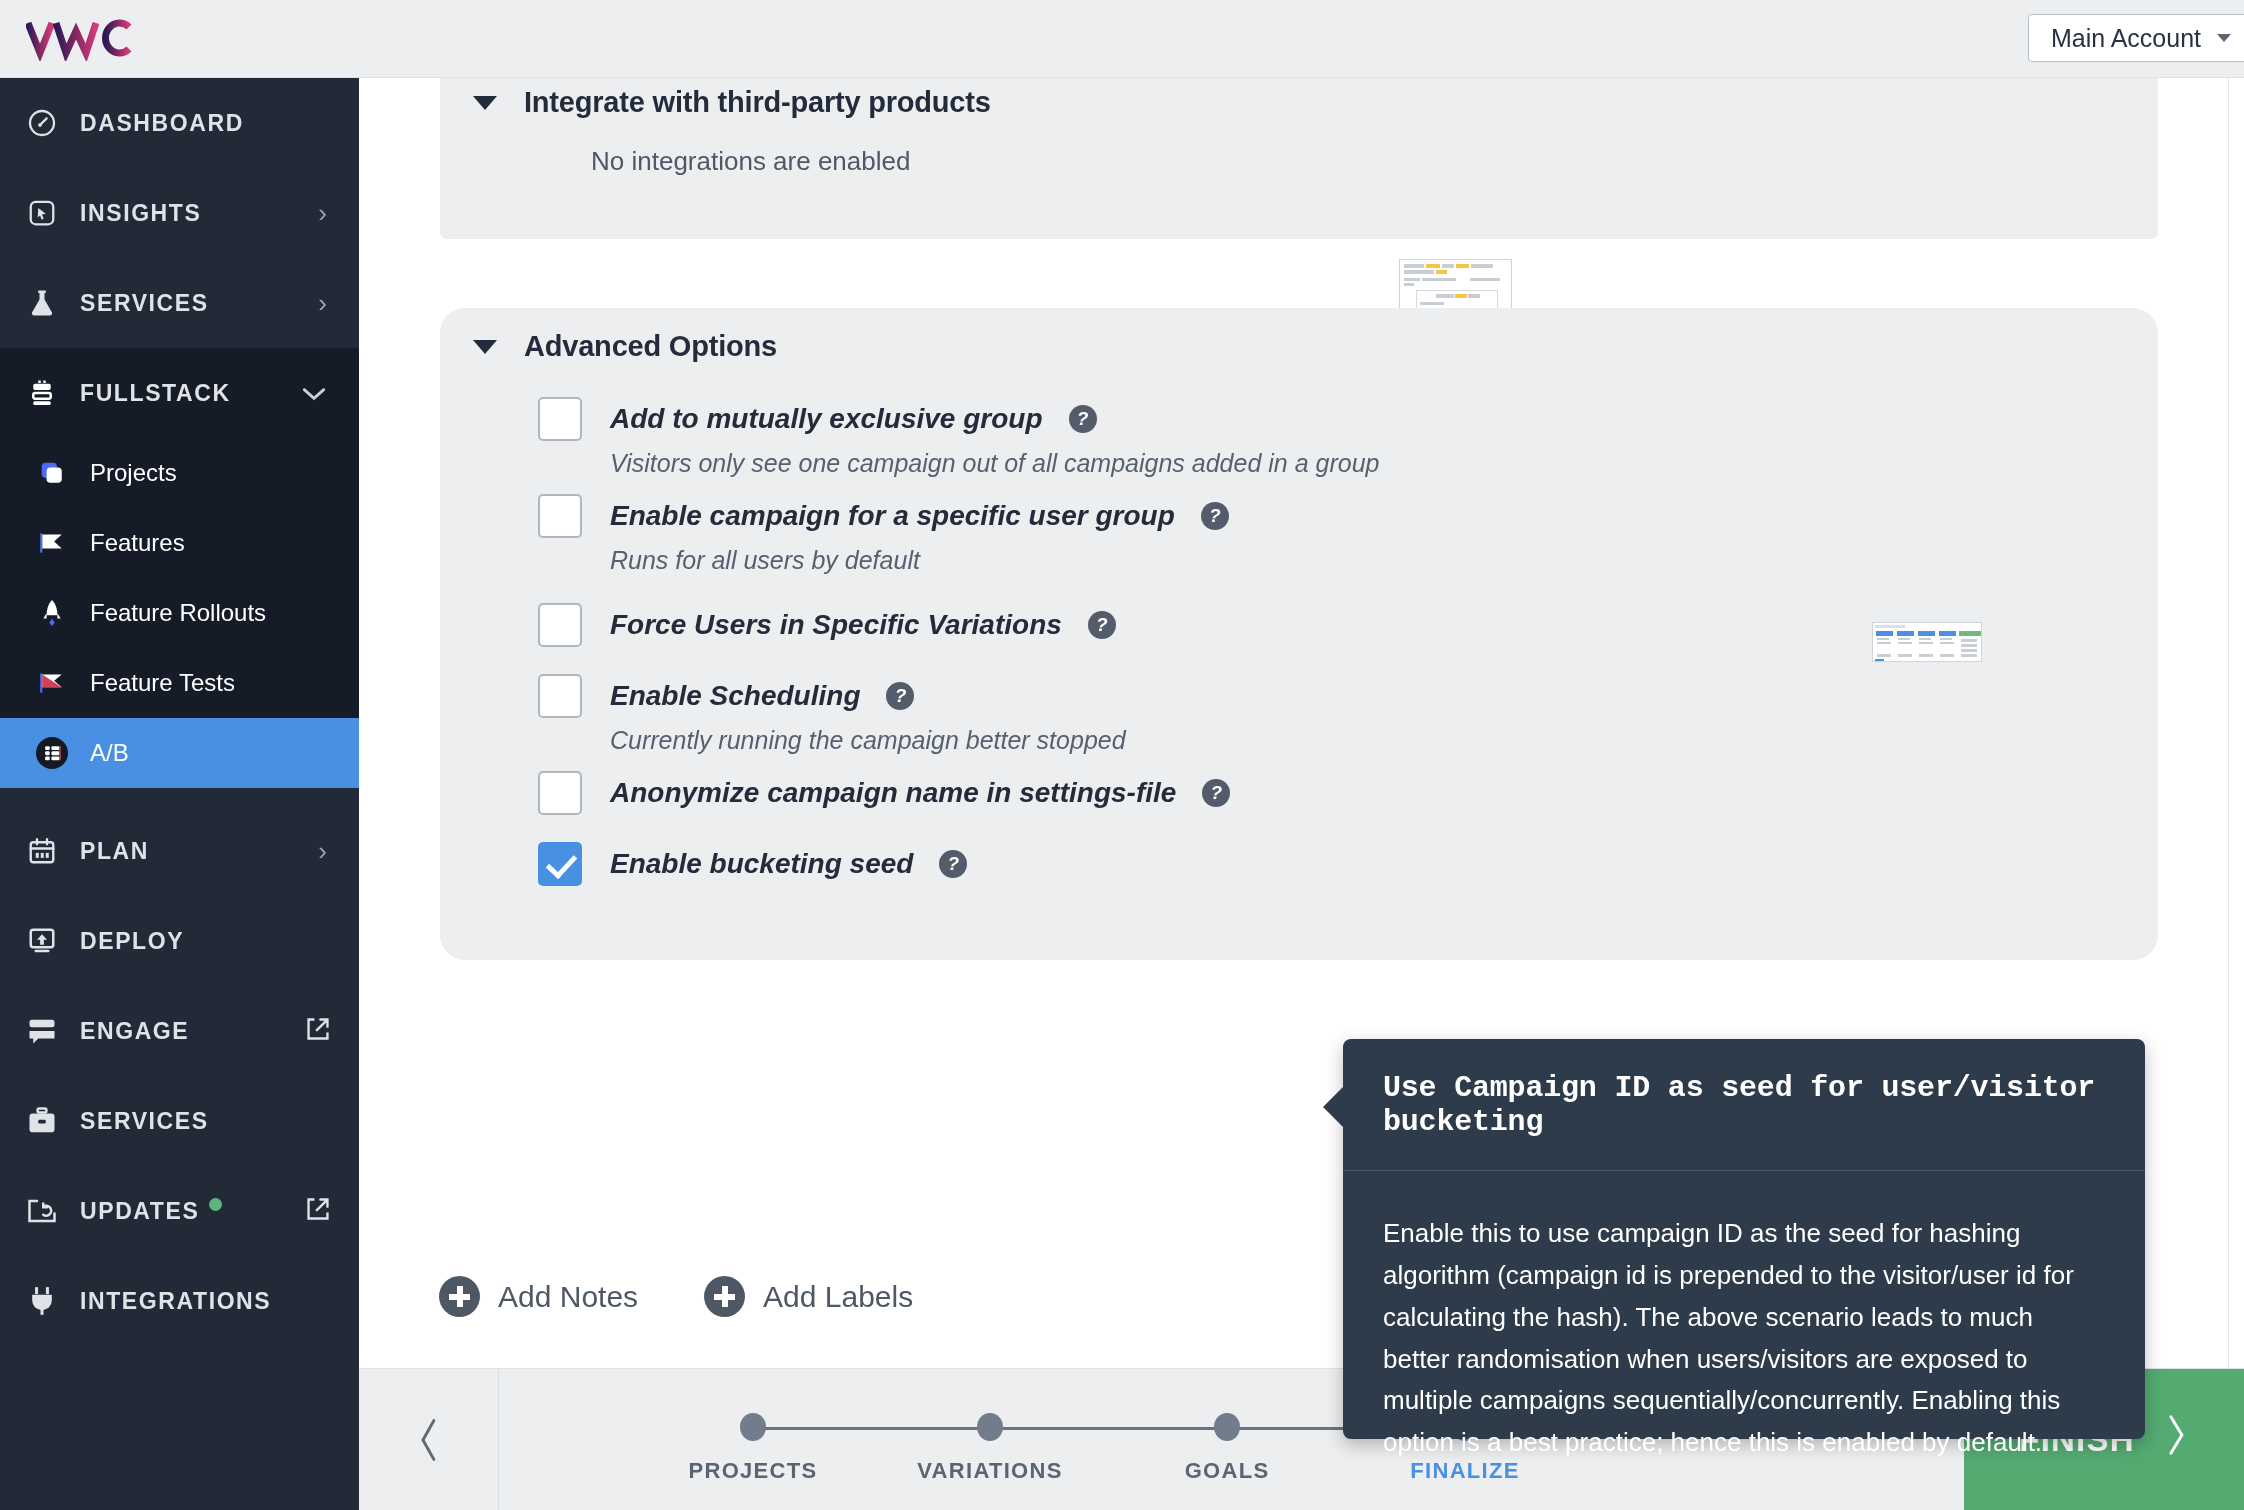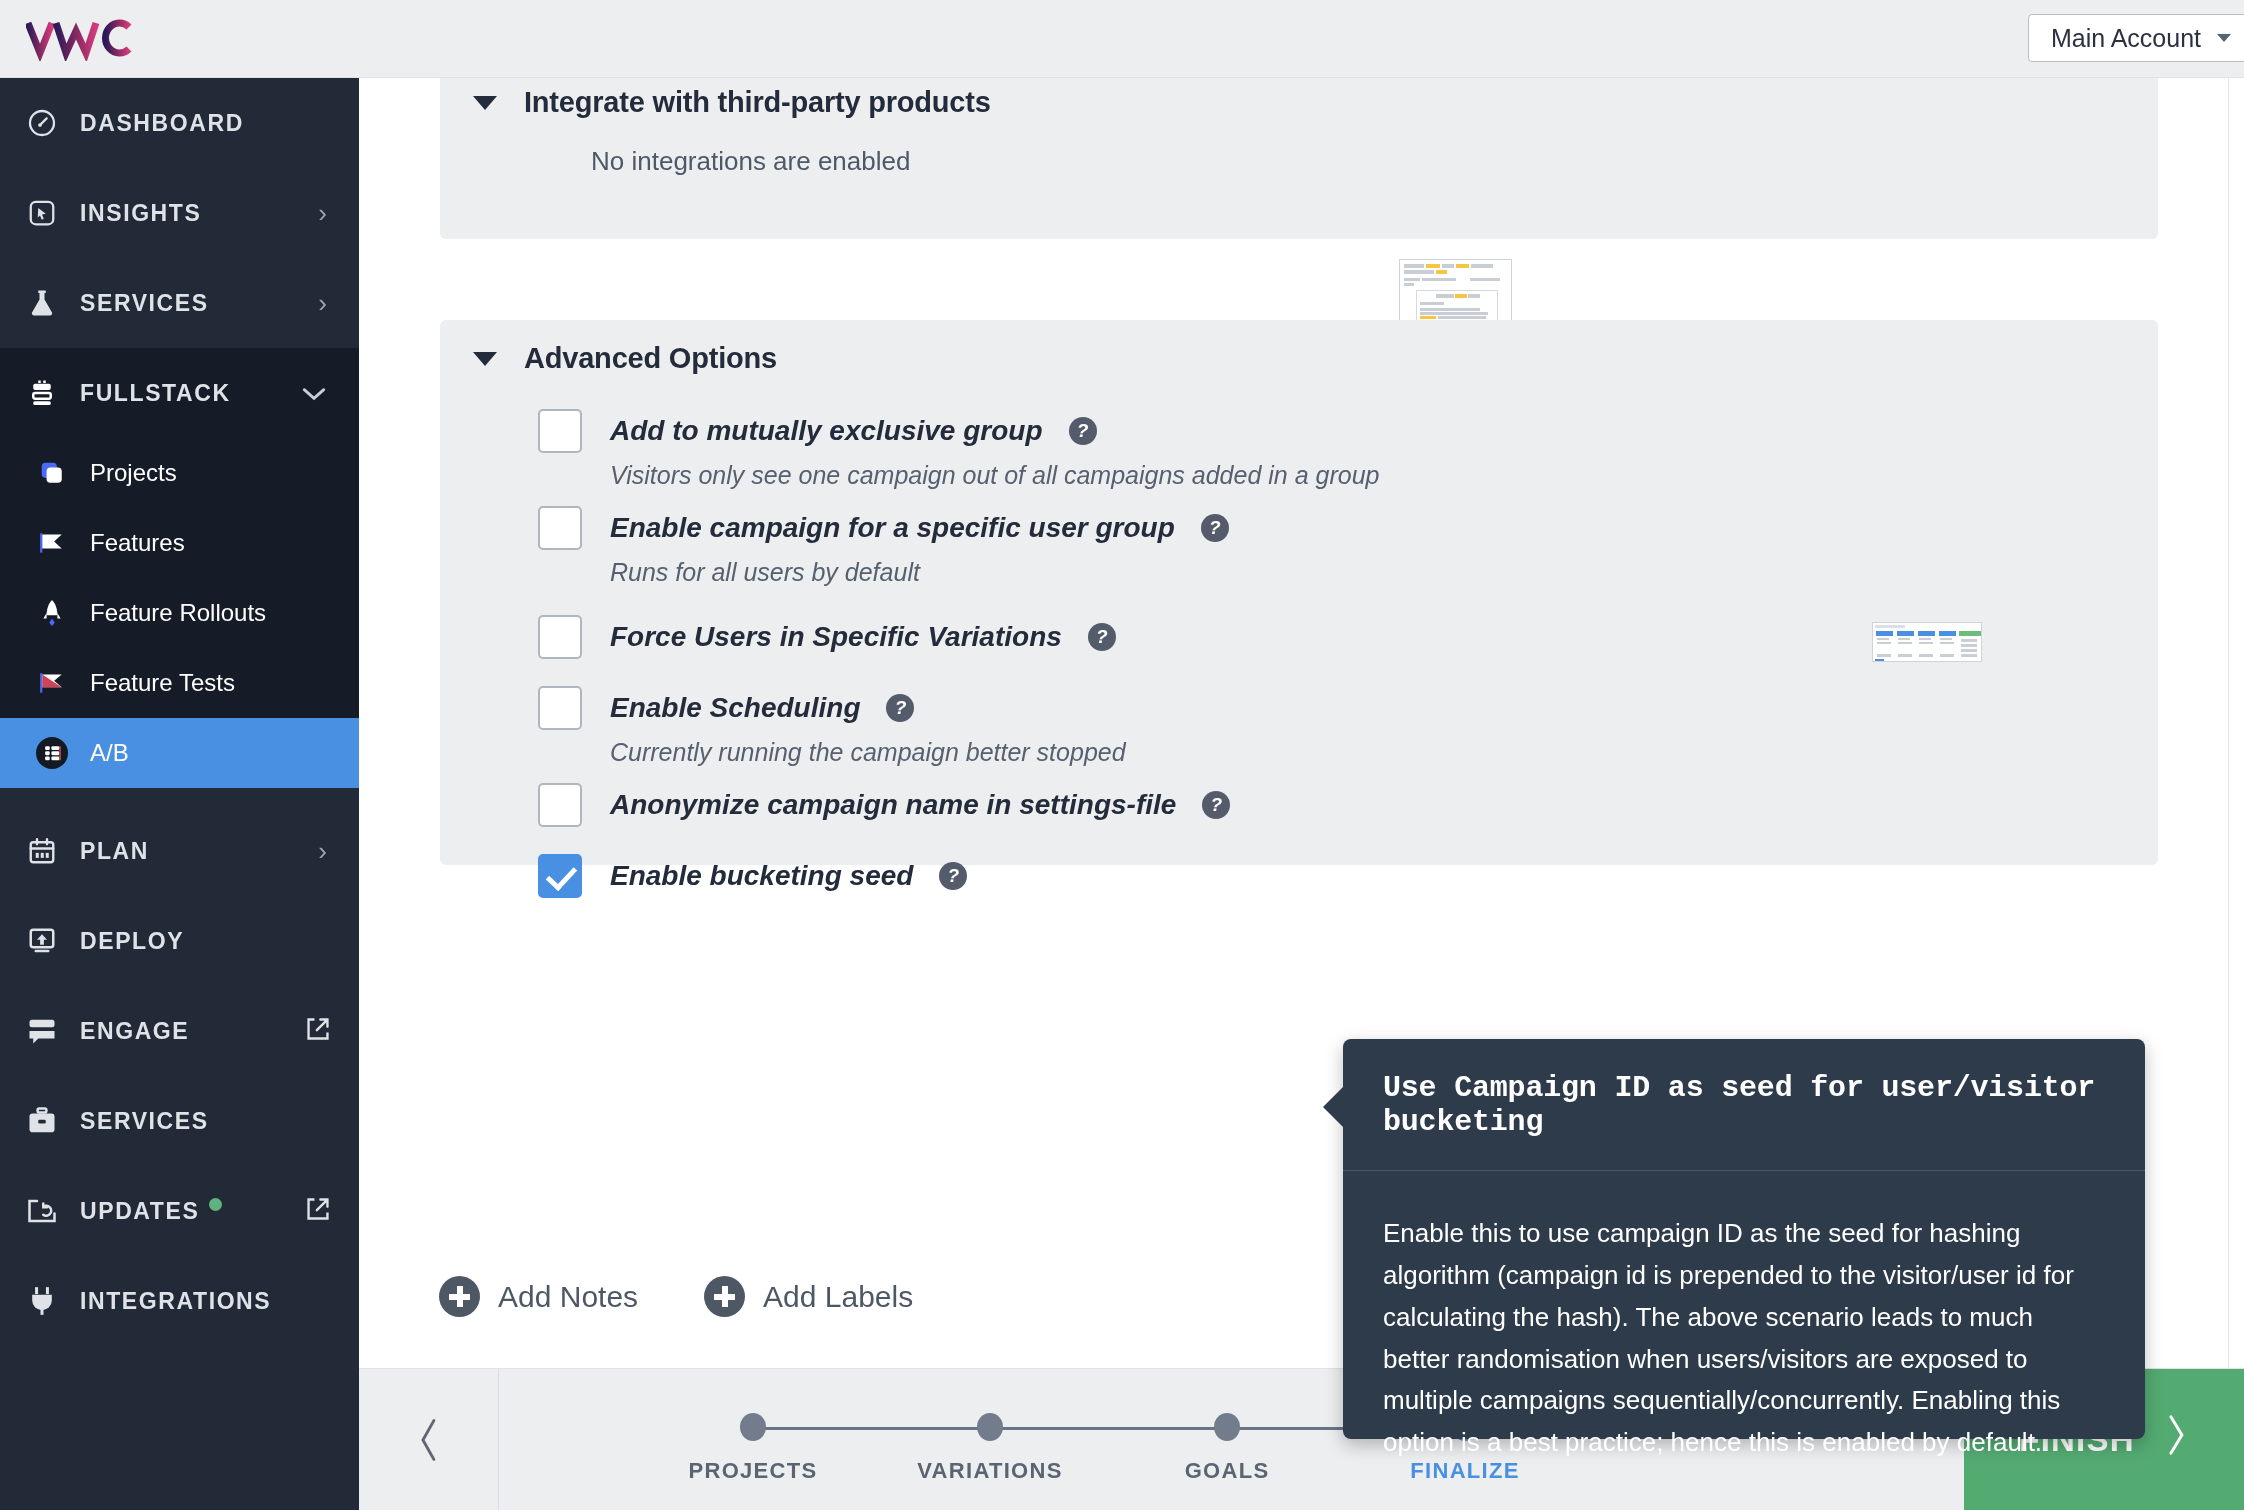--- a/index.html
+++ b/index.html
@@ -114,21 +114,21 @@
   }
 
   .panel {
     position: absolute;
     left: 81px;
     width: 1718px;
     background: #edeef0;
     border-radius: 6px;
   }
   #panel-integrations { top: -14px; height: 175px; }
-  #panel-advanced     { top: 242px; height: 545px; }
+  #panel-advanced     { top: 230px; height: 652px; border-radius: 25px; }
 
   .panel-header {
     display: flex; align-items: center;
     padding-top: 22px; padding-left: 33px;
   }
   .caret-down {
     width: 0; height: 0;
     border-left: 12px solid transparent;
     border-right: 12px solid transparent;
     border-top: 14px solid #242c3c;

